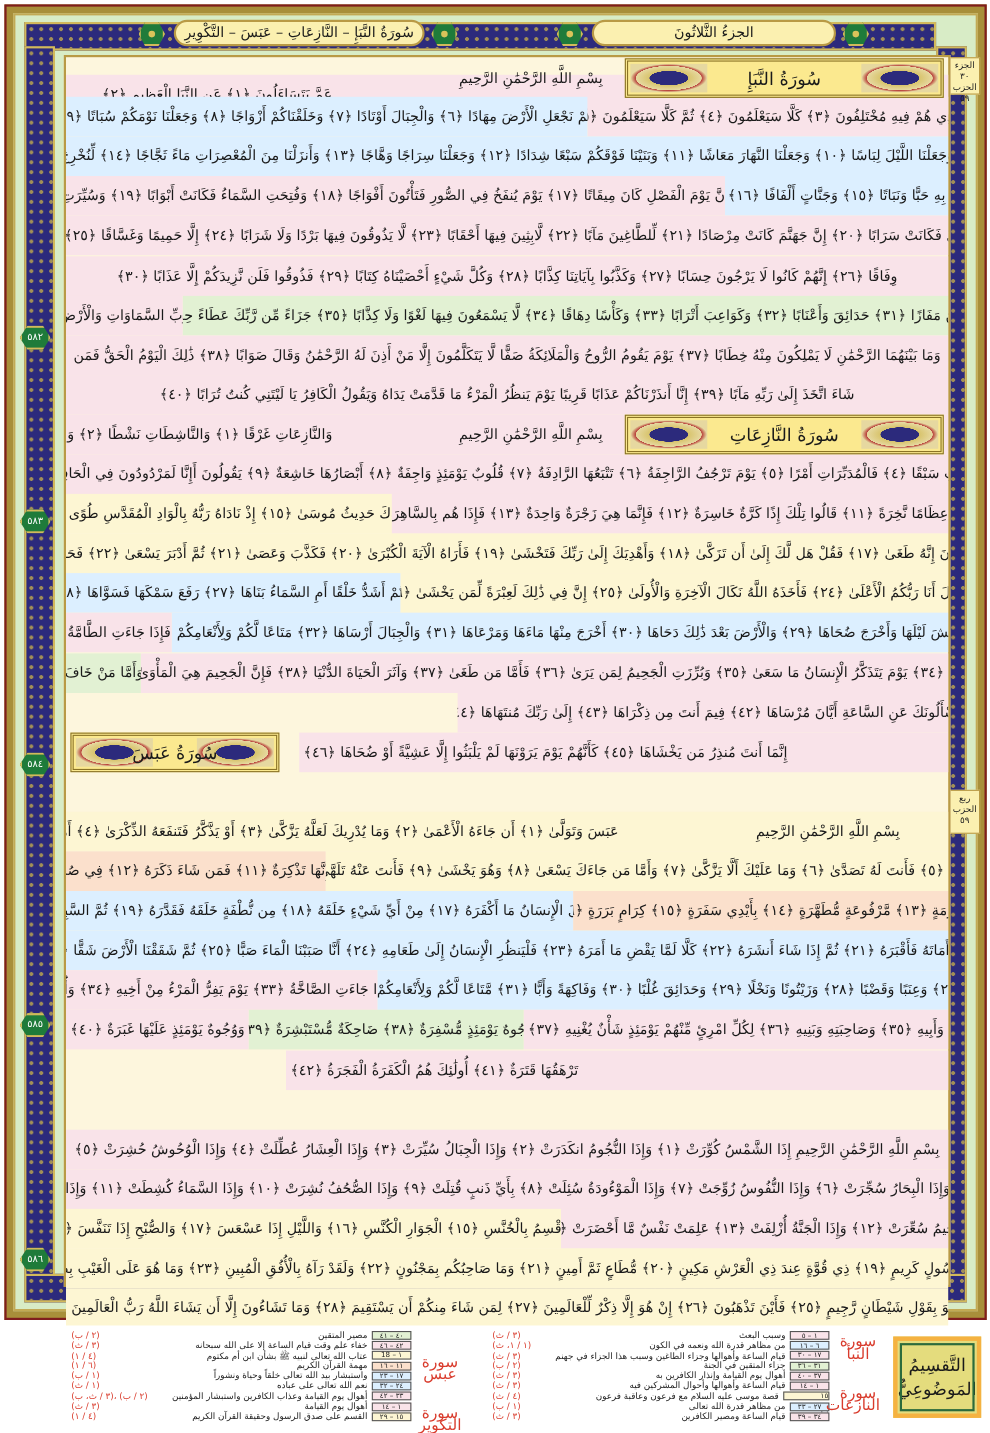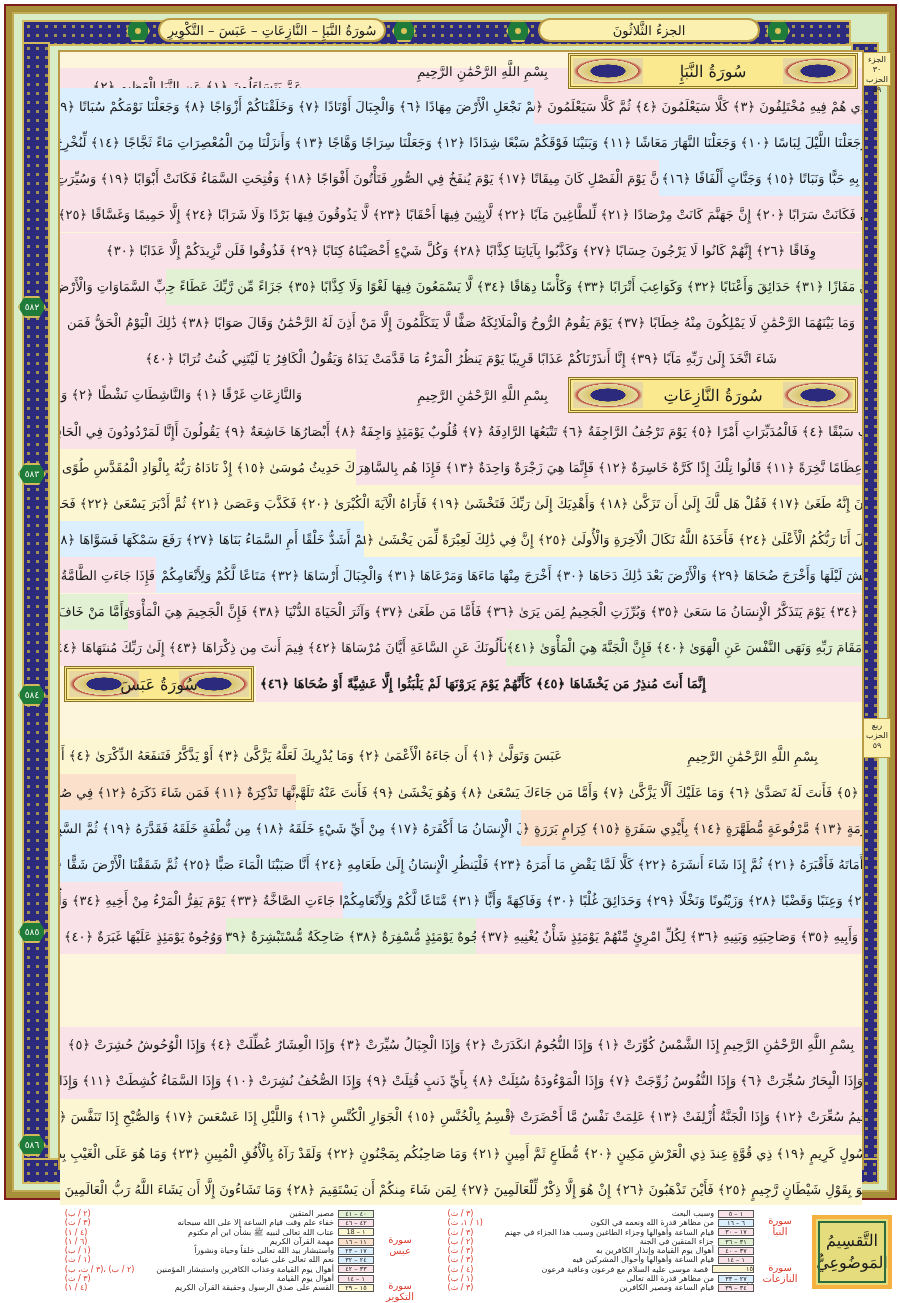--- a/index.html
+++ b/index.html
@@ -30,21 +30,21 @@
   .surah-header { position: absolute; height: 36px; background: #fbe98f; border: 3px double #8a7326; display: flex; align-items: center; justify-content: center; font-family: "DejaVu Serif", serif; font-size: 16px; color: #1a1a1a; direction: rtl; }
   .surah-header::before, .surah-header::after { content: ""; position: absolute; top: 2px; bottom: 2px; width: 70px; background: radial-gradient(ellipse at center, #2c2a7c 35%, #d8c46d 36%, #e6d8a0 60%, #b9443d 61%, #e6d8a0 70%); }
   .surah-header::before { left: 2px; } .surah-header::after { right: 2px; }
   .surah-header span { position: relative; z-index: 1; }
   .footer { position: absolute; left: 0; top: 1205px; width: 900px; height: 98px; background: #fff; direction: rtl; }
   .legend-box { position: absolute; right: 8px; top: 10px; width: 80px; height: 74px; background: #e4dc7d; border: 4px solid #f5b241; outline: 2px solid #2c6b3c; outline-offset: -8px; display: flex; flex-direction: column; align-items: center; justify-content: center; font-family: "DejaVu Serif", serif; font-size: 16px; color: #1a1a1a; line-height: 22px; }
   .legend-col { position: absolute; top: 4px; font-size: 8px; line-height: 9.3px; }
   .legend-row { display: flex; align-items: center; gap: 4px; height: 9.3px; }
   .range { width: 36px; height: 8px; border: 1px solid #555; font-size: 6.5px; text-align: center; line-height: 7px; color: #222; }
   .topic { color: #222; white-space: nowrap; }
-  .surah-lbl { position: absolute; color: #d93b2c; font-size: 10px; text-align: center; line-height: 11px; }
+  .surah-lbl { position: absolute; color: #d93b2c; font-size: 14px; text-align: center; line-height: 11px; }
   .code { color: #d93b2c; font-size: 8px; line-height: 9.3px; white-space: nowrap; direction: ltr; text-align: left; }
 </style>
 </head>
 <body>
 
 <div class="page">
   <div class="inner-frame">
     <div class="band band-top"></div>
     <div class="band band-bottom"></div>
     <div class="band band-left"></div>
@@ -123,24 +123,23 @@
       </div>
       <div class="row" style="top: 505.4px;">
         <div class="seg blue" style="width: 88.0531%;">وَأَغْطَشَ لَيْلَهَا وَأَخْرَجَ ضُحَاهَا ﴿٢٩﴾ وَالْأَرْضَ بَعْدَ ذَٰلِكَ دَحَاهَا ﴿٣٠﴾ أَخْرَجَ مِنْهَا مَاءَهَا وَمَرْعَاهَا ﴿٣١﴾ وَالْجِبَالَ أَرْسَاهَا ﴿٣٢﴾ مَتَاعًا لَّكُمْ وَلِأَنْعَامِكُمْ ﴿٣٣﴾</div>
         <div class="seg pink" style="width: 11.9469%;">فَإِذَا جَاءَتِ الطَّامَّةُ</div>
       </div>
       <div class="row" style="top: 541.5px;">
         <div class="seg pink" style="width: 91.5179%;">الْكُبْرَىٰ ﴿٣٤﴾ يَوْمَ يَتَذَكَّرُ الْإِنسَانُ مَا سَعَىٰ ﴿٣٥﴾ وَبُرِّزَتِ الْجَحِيمُ لِمَن يَرَىٰ ﴿٣٦﴾ فَأَمَّا مَن طَغَىٰ ﴿٣٧﴾ وَآثَرَ الْحَيَاةَ الدُّنْيَا ﴿٣٨﴾ فَإِنَّ الْجَحِيمَ هِيَ الْمَأْوَىٰ ﴿٣٩﴾</div>
         <div class="seg green" style="width: 8.48214%;">وَأَمَّا مَنْ خَافَ</div>
       </div>
       <div class="row" style="top: 577.6px;">
-        <div class="seg green" style="width: 44.3396%;">مَقَامَ رَبِّهِ وَنَهَى النَّفْسَ عَنِ الْهَوَىٰ ﴿٤٠﴾ فَإِنَّ الْجَنَّةَ هِيَ الْمَأْوَىٰ ﴿٤١﴾</div>
         <div class="seg pink" style="width: 55.6604%;">يَسْأَلُونَكَ عَنِ السَّاعَةِ أَيَّانَ مُرْسَاهَا ﴿٤٢﴾ فِيمَ أَنتَ مِن ذِكْرَاهَا ﴿٤٣﴾ إِلَىٰ رَبِّكَ مُنتَهَاهَا ﴿٤٤﴾</div>
       </div>
-      <div class="row" style="top: 613.7px; left: 196px; font-weight: bold;">
+      <div class="row" style="top: 613.7px; left: 212px;">
         <div class="seg pink" style="width: 100%; justify-content: flex-end;">إِنَّمَا أَنتَ مُنذِرُ مَن يَخْشَاهَا ﴿٤٥﴾ كَأَنَّهُمْ يَوْمَ يَرَوْنَهَا لَمْ يَلْبَثُوا إِلَّا عَشِيَّةً أَوْ ضُحَاهَا ﴿٤٦﴾</div>
       </div>
       <div class="row" style="top: 685.9px;">
         <div class="seg yellow" style="width: 100%; justify-content: flex-start; padding-right: 300px;">عَبَسَ وَتَوَلَّىٰ ﴿١﴾ أَن جَاءَهُ الْأَعْمَىٰ ﴿٢﴾ وَمَا يُدْرِيكَ لَعَلَّهُ يَزَّكَّىٰ ﴿٣﴾ أَوْ يَذَّكَّرُ فَتَنفَعَهُ الذِّكْرَىٰ ﴿٤﴾ أَمَّا مَنِ</div>
       </div>
       <div class="row" style="top: 722px;">
         <div class="seg yellow" style="width: 70.5628%;">اسْتَغْنَىٰ ﴿٥﴾ فَأَنتَ لَهُ تَصَدَّىٰ ﴿٦﴾ وَمَا عَلَيْكَ أَلَّا يَزَّكَّىٰ ﴿٧﴾ وَأَمَّا مَن جَاءَكَ يَسْعَىٰ ﴿٨﴾ وَهُوَ يَخْشَىٰ ﴿٩﴾ فَأَنتَ عَنْهُ تَلَهَّىٰ ﴿١٠﴾</div>
         <div class="seg orange" style="width: 29.4372%;">كَلَّا إِنَّهَا تَذْكِرَةٌ ﴿١١﴾ فَمَن شَاءَ ذَكَرَهُ ﴿١٢﴾ فِي صُحُفٍ</div>
       </div>
       <div class="row" style="top: 758.1px;">
@@ -151,20 +150,23 @@
         <div class="seg blue" style="width: 100%;">يَسَّرَهُ ﴿٢٠﴾ ثُمَّ أَمَاتَهُ فَأَقْبَرَهُ ﴿٢١﴾ ثُمَّ إِذَا شَاءَ أَنشَرَهُ ﴿٢٢﴾ كَلَّا لَمَّا يَقْضِ مَا أَمَرَهُ ﴿٢٣﴾ فَلْيَنظُرِ الْإِنسَانُ إِلَىٰ طَعَامِهِ ﴿٢٤﴾ أَنَّا صَبَبْنَا الْمَاءَ صَبًّا ﴿٢٥﴾ ثُمَّ شَقَقْنَا الْأَرْضَ شَقًّا ﴿٢٦﴾ فَأَنبَتْنَا فِيهَا</div>
       </div>
       <div class="row" style="top: 830.3px;">
         <div class="seg blue" style="width: 64.7303%;">حَبًّا ﴿٢٧﴾ وَعِنَبًا وَقَضْبًا ﴿٢٨﴾ وَزَيْتُونًا وَنَخْلًا ﴿٢٩﴾ وَحَدَائِقَ غُلْبًا ﴿٣٠﴾ وَفَاكِهَةً وَأَبًّا ﴿٣١﴾ مَّتَاعًا لَّكُمْ وَلِأَنْعَامِكُمْ ﴿٣٢﴾</div>
         <div class="seg pink" style="width: 35.2697%;">فَإِذَا جَاءَتِ الصَّاخَّةُ ﴿٣٣﴾ يَوْمَ يَفِرُّ الْمَرْءُ مِنْ أَخِيهِ ﴿٣٤﴾ وَأُمِّهِ</div>
       </div>
       <div class="row" style="top: 866.4px;">
         <div class="seg pink" style="width: 48.1132%;">وَأَبِيهِ ﴿٣٥﴾ وَصَاحِبَتِهِ وَبَنِيهِ ﴿٣٦﴾ لِكُلِّ امْرِئٍ مِّنْهُمْ يَوْمَئِذٍ شَأْنٌ يُغْنِيهِ ﴿٣٧﴾</div>
         <div class="seg green" style="width: 31.1321%;">وُجُوهٌ يَوْمَئِذٍ مُّسْفِرَةٌ ﴿٣٨﴾ ضَاحِكَةٌ مُّسْتَبْشِرَةٌ ﴿٣٩﴾</div>
         <div class="seg pink" style="width: 20.7547%;">وَوُجُوهٌ يَوْمَئِذٍ عَلَيْهَا غَبَرَةٌ ﴿٤٠﴾</div>
+      </div>
+      <div class="row" style="top: 902.5px; left: 200px;">
+        <div class="seg pink" style="width: 100%; justify-content: flex-end;">تَرْهَقُهَا قَتَرَةٌ ﴿٤١﴾ أُولَٰئِكَ هُمُ الْكَفَرَةُ الْفَجَرَةُ ﴿٤٢﴾</div>
       </div>
       <div class="row" style="top: 974.7px;">
         <div class="seg pink" style="width: 100%;">بِسْمِ اللَّهِ الرَّحْمَٰنِ الرَّحِيمِ إِذَا الشَّمْسُ كُوِّرَتْ ﴿١﴾ وَإِذَا النُّجُومُ انكَدَرَتْ ﴿٢﴾ وَإِذَا الْجِبَالُ سُيِّرَتْ ﴿٣﴾ وَإِذَا الْعِشَارُ عُطِّلَتْ ﴿٤﴾ وَإِذَا الْوُحُوشُ حُشِرَتْ ﴿٥﴾</div>
       </div>
       <div class="row" style="top: 1010.8px;">
         <div class="seg pink" style="width: 100%;">وَإِذَا الْبِحَارُ سُجِّرَتْ ﴿٦﴾ وَإِذَا النُّفُوسُ زُوِّجَتْ ﴿٧﴾ وَإِذَا الْمَوْءُودَةُ سُئِلَتْ ﴿٨﴾ بِأَيِّ ذَنبٍ قُتِلَتْ ﴿٩﴾ وَإِذَا الصُّحُفُ نُشِرَتْ ﴿١٠﴾ وَإِذَا السَّمَاءُ كُشِطَتْ ﴿١١﴾ وَإِذَا</div>
       </div>
       <div class="row" style="top: 1046.9px;">
         <div class="seg pink" style="width: 43.8914%;">الْجَحِيمُ سُعِّرَتْ ﴿١٢﴾ وَإِذَا الْجَنَّةُ أُزْلِفَتْ ﴿١٣﴾ عَلِمَتْ نَفْسٌ مَّا أَحْضَرَتْ ﴿١٤﴾</div>
         <div class="seg yellow" style="width: 56.1086%;">فَلَا أُقْسِمُ بِالْخُنَّسِ ﴿١٥﴾ الْجَوَارِ الْكُنَّسِ ﴿١٦﴾ وَاللَّيْلِ إِذَا عَسْعَسَ ﴿١٧﴾ وَالصُّبْحِ إِذَا تَنَفَّسَ ﴿١٨﴾</div>

